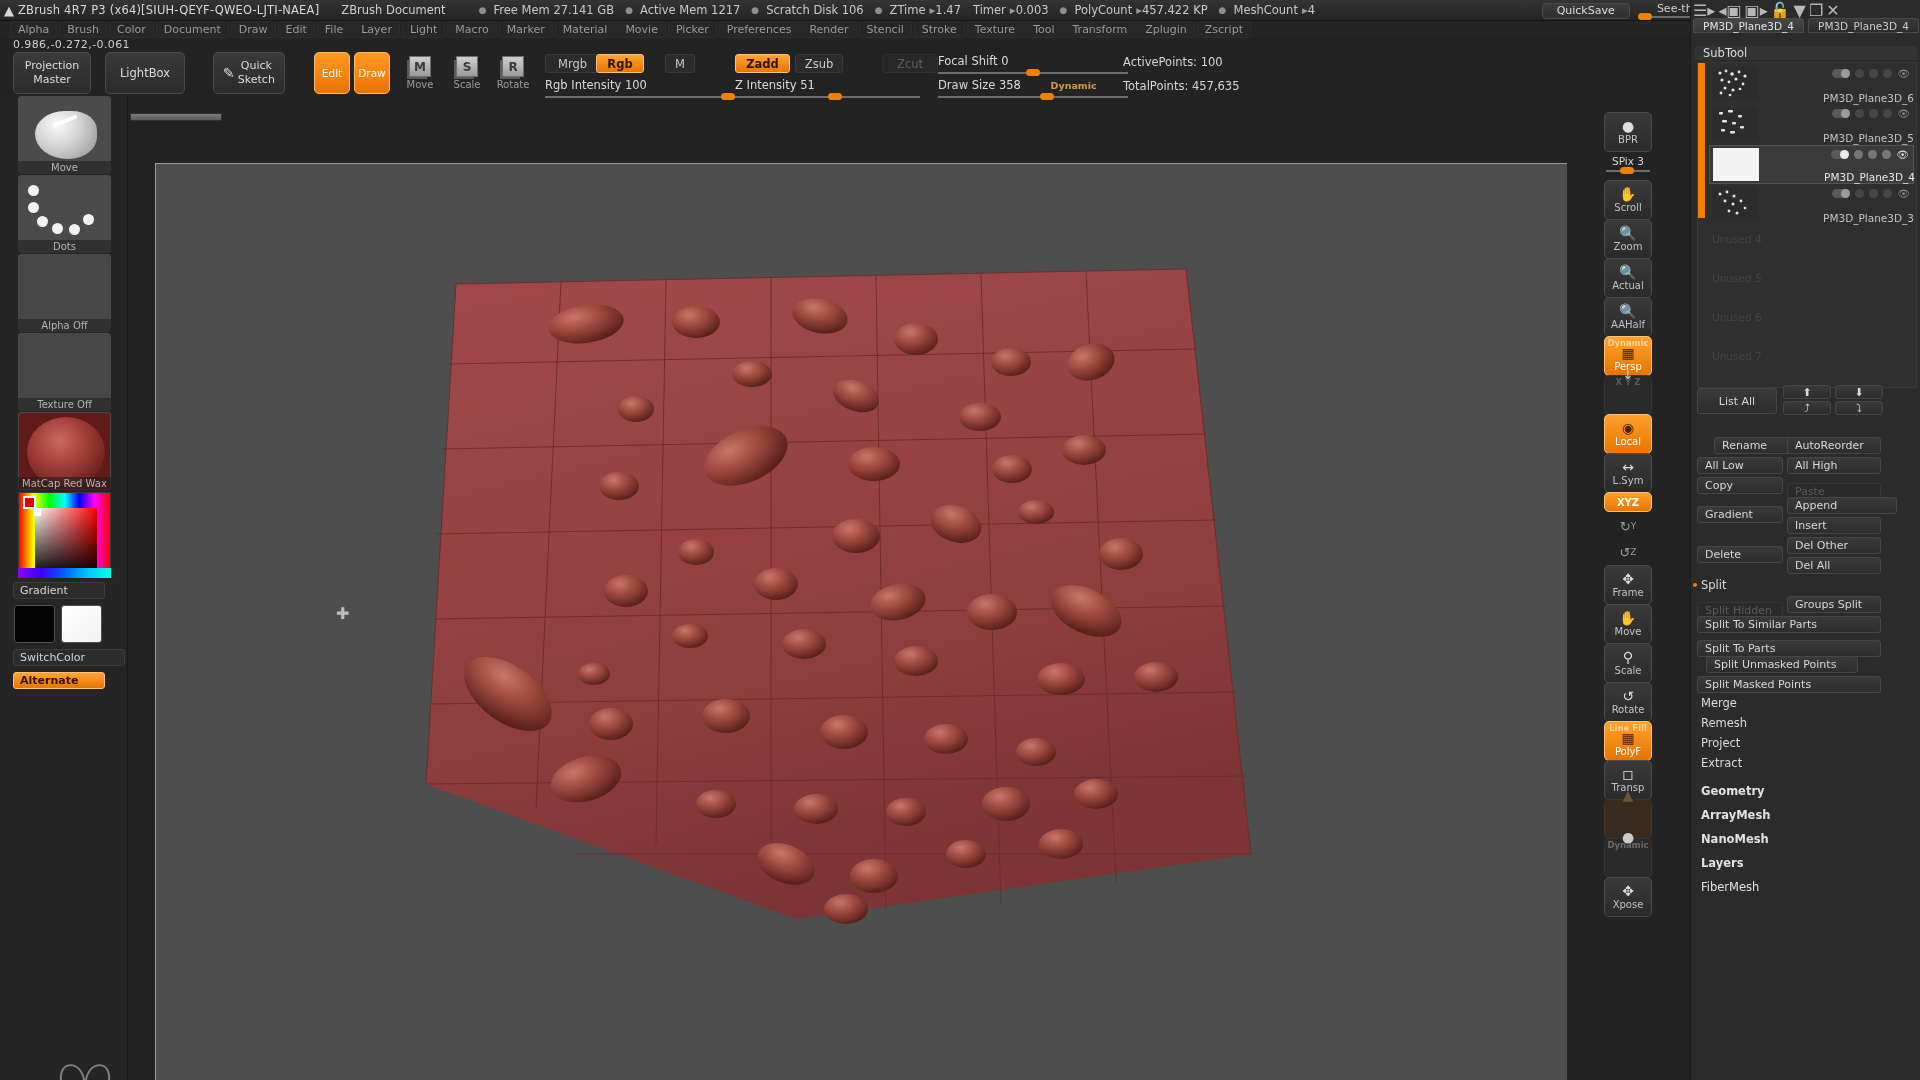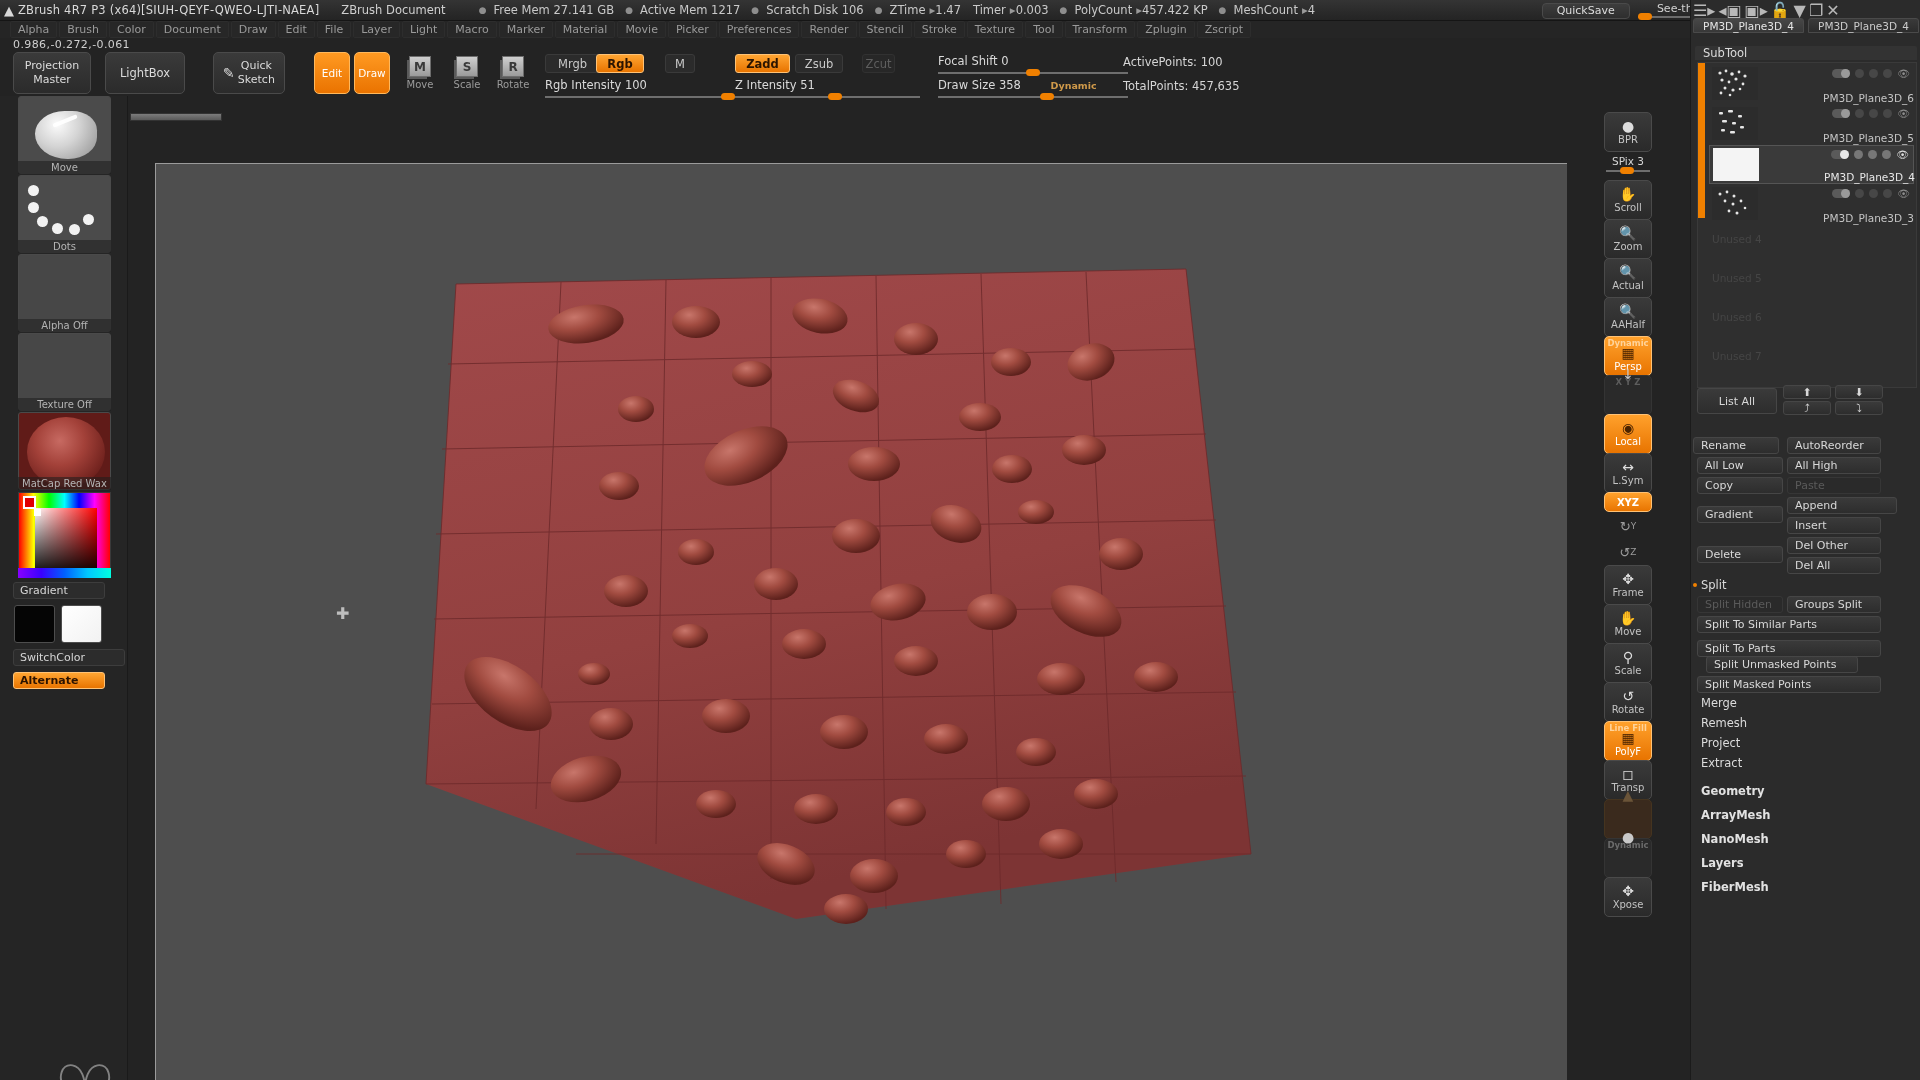--- a/index.html
+++ b/index.html
@@ -196,21 +196,21 @@
   .sdot{ width:9px; height:9px; border-radius:50%; background:#474747;}
   .sdot.bright{ background:#777;}
   .eye{ font-size:10px; color:#8d8d8d;}
   .unused{ position:absolute; left:14px; font-size:10.5px; color:#454545;}
   .rwbtn{
     position:absolute; height:17px; border:1px solid #464646; border-radius:3px;
     background:linear-gradient(#3a3a3a,#2d2d2d); font-size:11px; color:#d8d8d8;
     display:flex; align-items:center; padding-left:7px;
   }
   .rwbtn.ctr{ justify-content:center; padding-left:0;}
-  .rwbtn.dim{ color:#5a5a5a; border-color:#363636; background:#2a2a2a;}
+  .rwbtn.dim{ color:#5a5a5a; border-color:#363636; background:#2a2a2a;margin-top:6px;}
   .rsec{ position:absolute; left:10px; font-size:11.5px; color:#dcdcdc;}
   .rsec .dotm{ position:absolute; left:-8px; top:5px; width:4px; height:4px; border-radius:50%; background:#f08000;}
 </style>
 </head>
 <body>
 
 <div id="titlebar">
   <span class="zlogo">▲</span>
   <span class="app">ZBrush 4R7 P3 (x64)[SIUH-QEYF-QWEO-LJTI-NAEA]</span>
   <span class="doc">ZBrush Document</span>
@@ -312,21 +312,21 @@
   <div class="iconbtn" style="left:493px">
     <div class="glyph">R</div>
     <div class="cap">Rotate</div>
   </div>
 
   <div class="modebtn" style="left:545px;top:2px;width:55px">Mrgb</div>
   <div class="modebtn on" style="left:596px;top:2px;width:48px">Rgb</div>
   <div class="modebtn" style="left:665px;top:2px;width:30px">M</div>
   <div class="modebtn on" style="left:735px;top:2px;width:55px">Zadd</div>
   <div class="modebtn" style="left:795px;top:2px;width:48px">Zsub</div>
-  <div class="modebtn off" style="left:862px;top:2px;width:33px">Zcut</div>
+  <div class="modebtn off" style="left:882px;top:2px;width:56px">Zcut</div>
 
   <div class="sliderbox" style="left:545px;top:26px;width:190px">
     <div class="lbl">
       <span>Rgb Intensity</span>
       <span>100</span>
     </div>
     <div class="track">
         <div class="knob" style="left:176px"></div>
       </div>
   </div>
@@ -748,21 +748,21 @@
   <div class="rwbtn ctr" style="left:144px;top:385px;width:48px;height:14px">
       <span>⬇</span>
     </div>
   <div class="rwbtn ctr" style="left:92px;top:401px;width:48px;height:14px">
       <span>⤴</span>
     </div>
   <div class="rwbtn ctr" style="left:144px;top:401px;width:48px;height:14px">
       <span>⤵</span>
     </div>
 
-  <div class="rwbtn" style="left:2px;top:437px;width:86px">Rename</div>
+  <div class="rwbtn" style="left:23px;top:437px;width:86px">Rename</div>
   <div class="rwbtn" style="left:96px;top:437px;width:94px">AutoReorder</div>
   <div class="rwbtn" style="left:6px;top:457px;width:86px">All Low</div>
   <div class="rwbtn" style="left:96px;top:457px;width:94px">All High</div>
   <div class="rwbtn" style="left:6px;top:477px;width:86px">Copy</div>
   <div class="rwbtn dim" style="left:96px;top:477px;width:94px">Paste</div>
   <div class="rwbtn" style="left:6px;top:506px;width:86px">Gradient</div>
   <div class="rwbtn" style="left:96px;top:497px;width:110px">Append</div>
   <div class="rwbtn" style="left:96px;top:517px;width:94px">Insert</div>
   <div class="rwbtn" style="left:6px;top:546px;width:86px">Delete</div>
   <div class="rwbtn" style="left:96px;top:537px;width:94px">Del Other</div>
@@ -781,14 +781,14 @@
 
   <div class="rsec" style="top:696px"><span>Merge</span></div>
   <div class="rsec" style="top:716px"><span>Remesh</span></div>
   <div class="rsec" style="top:736px"><span>Project</span></div>
   <div class="rsec" style="top:756px"><span>Extract</span></div>
 
   <div class="rsec" style="top:784px;font-weight:bold;color:#e2e2e2"><span>Geometry</span></div>
   <div class="rsec" style="top:808px;font-weight:bold;color:#e2e2e2"><span>ArrayMesh</span></div>
   <div class="rsec" style="top:832px;font-weight:bold;color:#e2e2e2"><span>NanoMesh</span></div>
   <div class="rsec" style="top:856px;font-weight:bold;color:#e2e2e2"><span>Layers</span></div>
-  <div class="rsec" style="top:880px;font-weight:bold;color:#e2e2e2"><span>FiberMesh</span></div>
+  <div class="rsec" style="top:880px;font-weight:normal;color:#e2e2e2"><span>FiberMesh</span></div>
 </div>
 
 </body></html>

